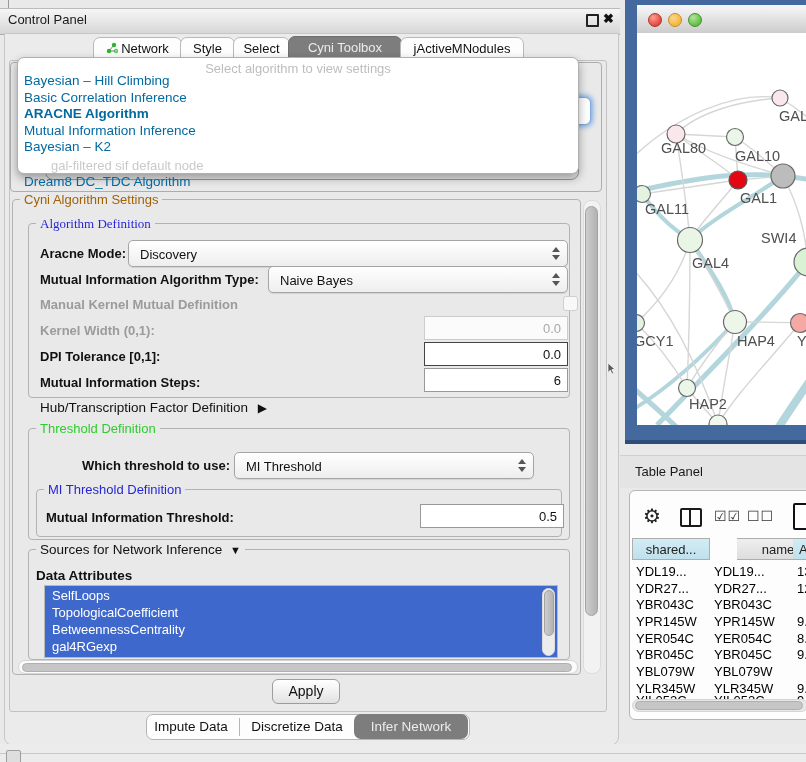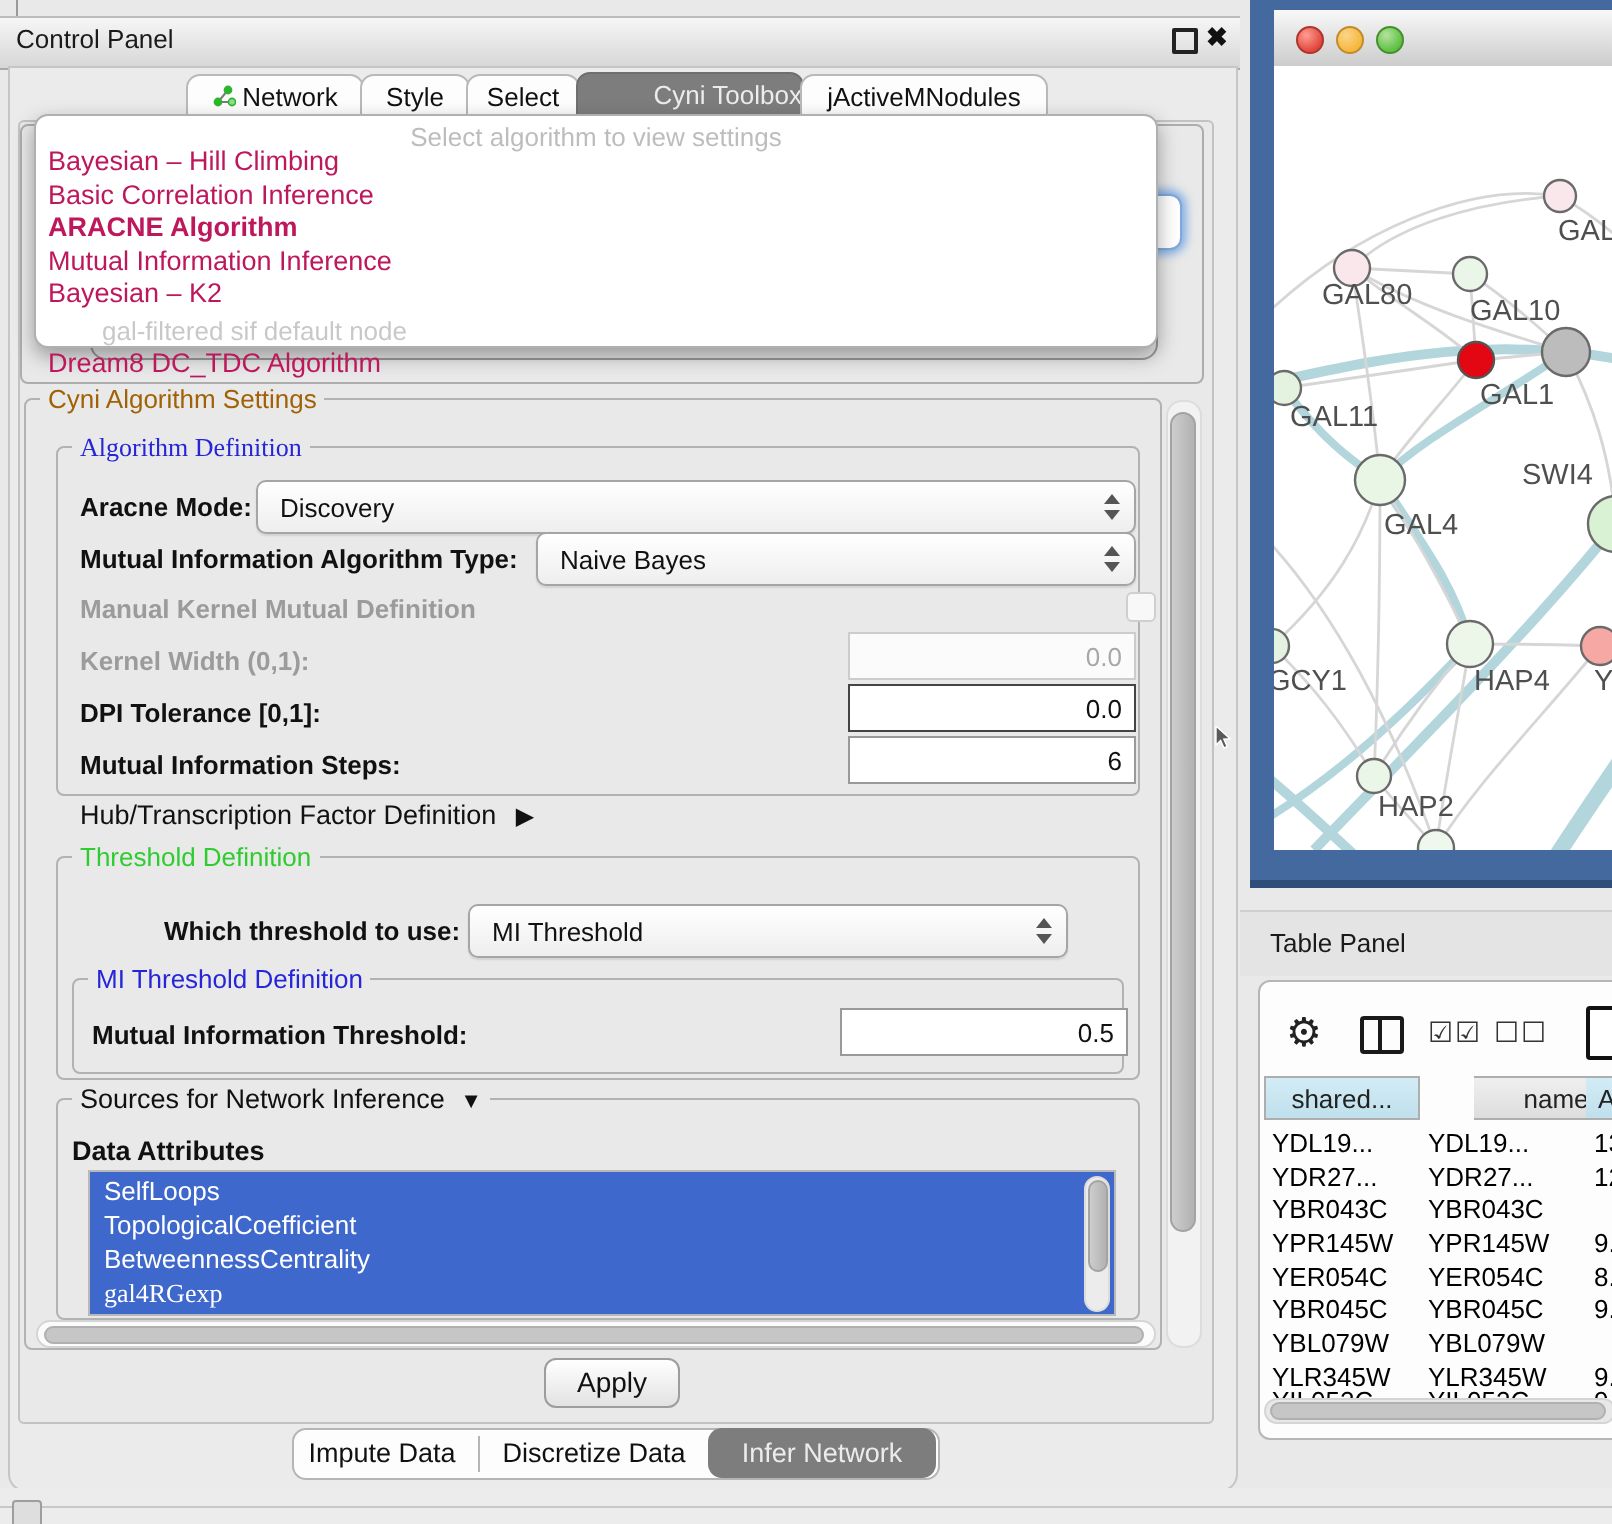--- a/index.html
+++ b/index.html
@@ -22,21 +22,21 @@
   
   .behind-group{left:10px;top:62px;width:590px;height:128px;border:1px solid #adadad;border-radius:4px;background:#e9e9e9;}
   .focus-combo-frag{left:559px;top:97px;width:30px;height:26px;background:#fff;border:1px solid #7fa8d9;
                     border-radius:6px;box-shadow:0 0 5px 2px rgba(90,150,225,.75);}
   .behind-combo{left:45px;top:146px;width:532px;height:32px;background:linear-gradient(#ffffff,#e6e6e6);
                 border:1px solid #9a9a9a;border-radius:8px;}
   
   .dropdown{left:17px;top:57px;width:560px;height:115px;background:#fff;border:1px solid #b0b0b0;
             border-radius:7px;box-shadow:0 4px 10px rgba(0,0,0,.35);z-index:6;}
   .dd-prompt{left:0;top:3px;width:100%;text-align:center;font-size:13px;color:#bdbdbd;}
-  .dd-item{position:absolute;left:6px;font-size:13.5px;color:#be185d;z-index:2;white-space:nowrap;}
+  .dd-item{position:absolute;left:6px;font-size:13.5px;color:#0369a1;z-index:2;white-space:nowrap;}
   .dd-item.bold{font-weight:bold;}
   .dd-ghost{left:33px;top:100px;font-size:13px;color:#777;opacity:.4;z-index:1;white-space:nowrap;}
   
   .group{position:absolute;border:1px solid #b2b2b2;border-radius:4px;}
   .gtitle{position:absolute;background:#e9e9e9;padding:0 4px;font-size:13px;white-space:nowrap;}
   .blue{color:#2626d8;}
   .green{color:#2ecc2e;}
   .lbl{position:absolute;font-size:13px;font-weight:bold;color:#111;white-space:nowrap;}
   .lbl.dis{color:#9b9b9b;}
   .combo{position:absolute;background:linear-gradient(#ffffff,#eeeeee);border:1px solid #a5a5a5;
@@ -97,21 +97,21 @@
   <div class="tab" style="left:93px;width:87px;">
     <svg width="12" height="12" viewBox="0 0 12 12" style="vertical-align:-1px;margin-right:3px;">
       <line x1="3" y1="9" x2="8" y2="3" stroke="#7a7a7a" stroke-width="1"></line>
       <line x1="3" y1="9" x2="10" y2="9" stroke="#7a7a7a" stroke-width="1"></line>
       <circle cx="3" cy="9" r="2.2" fill="#2db52d"></circle>
         <circle cx="8" cy="3" r="2.2" fill="#2db52d"></circle>
       <circle cx="10" cy="9" r="1.8" fill="#8fdc8f" stroke="#2db52d" stroke-width="0.8"></circle>
     </svg><span>Network</span></div>
   <div class="tab" style="left:180px;width:53px;"><span>Style</span></div>
   <div class="tab" style="left:233px;width:55px;"><span>Select</span></div>
-  <div class="tab sel" style="left:288px;width:112px;text-align:right;"><span>Cyni Toolbox</span></div>
+  <div class="tab sel" style="left:288px;width:112px;"><span>Cyni Toolbox</span></div>
   <div class="tab" style="left:400px;width:122px;"><span>jActiveMNodules</span></div>
 
   <div class="abs content-box"></div>
 
   <div class="abs behind-group"></div>
   <div class="abs focus-combo-frag"></div>
   <div class="abs behind-combo"></div>
 
   <div class="abs dropdown">
     <div class="abs dd-prompt">Select algorithm to view settings</div>
@@ -183,21 +183,21 @@
   <div class="gtitle" style="left:36px;top:542px;color:#111;font-size:13.5px;">
     <span>Sources for Network Inference</span>
     <span style="font-size:11px;margin-left:4px;">▼</span>
   </div>
   <div class="lbl" style="left:36px;top:568px;font-size:13.5px;">Data Attributes</div>
 
   <div class="list" style="left:44px;top:585px;width:512px;height:71px;">
     <div class="list-item" style="top:2px;">SelfLoops</div>
     <div class="list-item" style="top:19px;">TopologicalCoefficient</div>
     <div class="list-item" style="top:36px;">BetweennessCentrality</div>
-    <div class="list-item" style="top:53px;font-family:Liberation Serif, serif;">gal4RGexp</div>
+    <div class="list-item" style="top:53px;">gal4RGexp</div>
     <div class="vscroll" style="right:2px;top:2px;width:11px;height:66px;background:#ececec;"></div>
     <div class="vthumb" style="right:3.5px;top:4px;width:8px;height:44px;"></div>
   </div>
 
   <div class="hscroll" style="left:18px;top:660px;width:558px;height:12px;"></div>
   <div class="hthumb" style="left:22px;top:662.5px;width:548px;height:7px;"></div>
 
   <div class="button" style="left:272px;top:679px;width:66px;height:23px;line-height:23px;">Apply</div>
 
   <div class="abs" style="left:146px;top:714px;width:322px;height:24px;background:#fdfdfd;border:1px solid #b5b5b5;border-radius:7px;"></div>

